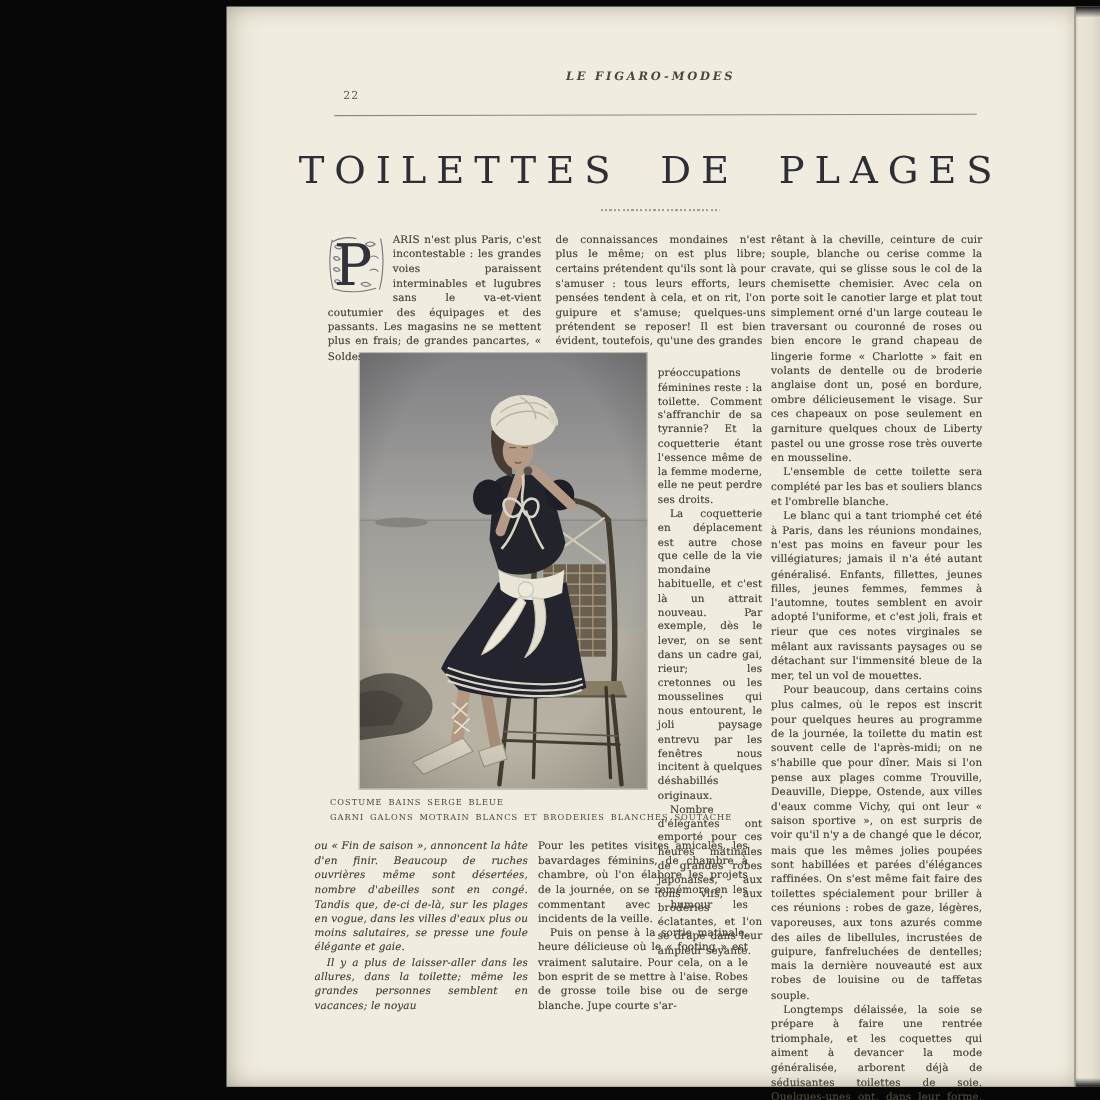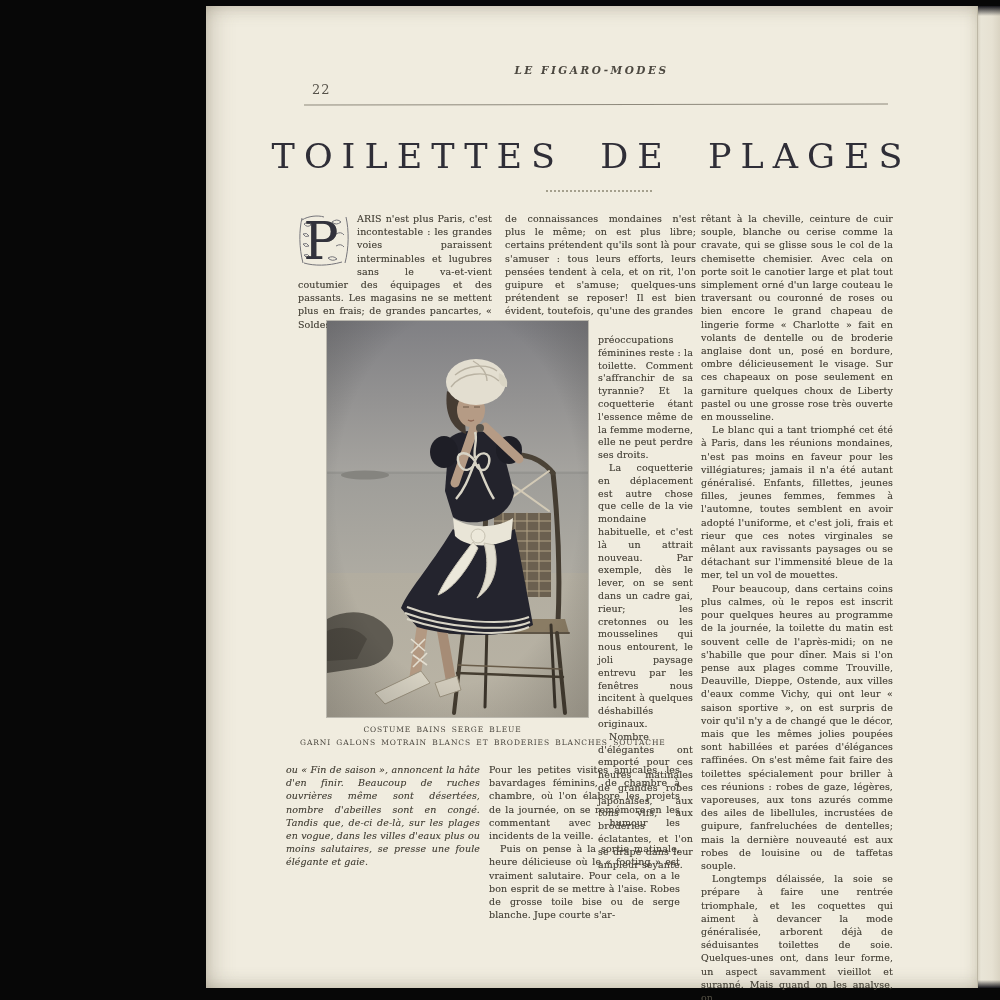--- a/index.html
+++ b/index.html
@@ -14,21 +14,21 @@
                    inset 0 14px 20px -14px rgba(110,100,78,.30),
                    inset 0 -14px 20px -14px rgba(110,100,78,.30);}
   .edge-strip{position:absolute;left:977px;top:6px;width:23px;height:982px;
         background:linear-gradient(90deg,#d9d4c4 0,#e9e5d7 3px,#e6e1d2 14px,#d8d2c1 23px);
         border-left:1px solid #bdb7a5;}
   .edge-strip:before{content:"";position:absolute;left:0;top:0;width:100%;height:10px;
         background:linear-gradient(180deg,#15151b,transparent);} 
   .edge-strip:after{content:"";position:absolute;left:0;bottom:0;width:100%;height:8px;
         background:linear-gradient(0deg,#15151b,transparent);}
   
-  .pagenum{position:absolute;left:106px;top:76px;font-size:13px;color:#56524a;letter-spacing:1px;}
+  .pagenum{position:absolute;left:106px;top:76px;font-size:10px;color:#56524a;letter-spacing:1px;}
   .journal{position:absolute;left:0;right:0;top:58px;text-align:center;
            font-style:italic;font-weight:bold;font-size:10.5px;letter-spacing:2.5px;color:#4c4840;}
   .header-rule{position:absolute;left:98px;top:98px;width:584px;height:1px;background:#8e897c;
            transform:rotate(-0.12deg);}
   
   .title{position:absolute;left:0;right:0;top:130px;text-align:center;
          font-size:35px;font-weight:500;letter-spacing:9px;word-spacing:16px;color:#2f2e37;
          transform:scaleY(.96);}
   .title-divider{position:absolute;left:340px;top:184px;width:108px;height:2px;
          background:repeating-linear-gradient(90deg,#97927f 0 2px,rgba(0,0,0,0) 2px 4px);
@@ -43,21 +43,21 @@
   .c2t{position:absolute;left:299px;top:206px;width:191px;}
   .c2n{position:absolute;left:392px;top:304px;width:95px;line-height:12.8px;margin-top:24px;}
   .c2b{position:absolute;left:283px;top:757px;width:191px;}
   .c3 {position:absolute;left:495px;top:206px;width:192px;}
   
   .dropcap{float:left;width:52px;height:52px;margin:2px 7px 1px 0;}
   
   .photo{position:absolute;left:121px;top:315px;width:261px;height:396px;
          outline:1px solid rgba(90,88,82,.35);}
   .photo svg{display:block;}
-  .caption{position:absolute;left:94px;top:717px;width:285px;text-align:center;
+  .caption{position:absolute;left:94px;top:717px;width:285px;
          font-size:7.5px;line-height:13px;letter-spacing:.9px;word-spacing:2px;color:#4c4840;}
   .caption div{white-space:nowrap;}
 </style>
 </head>
 <body>
 
 <div id="scene">
 
   <div class="page">
 
@@ -187,39 +187,41 @@
       </svg>
     </div>
 
     <div class="caption">
       <div>COSTUME BAINS SERGE BLEUE</div>
       <div>GARNI GALONS MOTRAIN BLANCS ET BRODERIES BLANCHES SOUTACHE</div>
     </div>
 
     <div class="copy c1b">
       <p>ou « Fin de saison », annoncent la hâte d'en finir. Beaucoup de ruches ouvrières même sont désertées, nombre d'abeilles sont en congé. Tandis que, de-ci de-là, sur les plages en vogue, dans les villes d'eaux plus ou moins salutaires, se presse une foule élégante et gaie.</p>
+      <p class="ind">Il y a plus de laisser-aller dans les allures, dans la toilette; même les grandes personnes semblent en vacances; le noyau</p>
     </div>
 
     <div class="copy c2t">
       <p>de connaissances mondaines n'est plus le même; on est plus libre; certains prétendent qu'ils sont là pour s'amuser : tous leurs efforts, leurs pensées tendent à cela, et on rit, l'on guipure et s'amuse; quelques-uns prétendent se reposer! Il est bien évident, toutefois, qu'une des grandes</p>
     </div>
 
     <div class="copy c2n">
       <p>préoccupations féminines reste : la toilette. Comment s'affranchir de sa tyrannie? Et la coquetterie étant l'essence même de la femme moderne, elle ne peut perdre ses droits.</p>
       <p class="ind">La coquetterie en déplacement est autre chose que celle de la vie mondaine habituelle, et c'est là un attrait nouveau. Par exemple, dès le lever, on se sent dans un cadre gai, rieur; les cretonnes ou les mousselines qui nous entourent, le joli paysage entrevu par les fenêtres nous incitent à quelques déshabillés originaux.</p>
       <p class="ind">Nombre d'élégantes ont emporté pour ces heures matinales de grandes robes japonaises, aux tons vifs, aux broderies éclatantes, et l'on se drape dans leur ampleur seyante.</p>
     </div>
 
     <div class="copy c2b">
       <p>Pour les petites visites amicales, les bavardages féminins, de chambre à chambre, où l'on élabore les projets de la journée, on se remémore en les commentant avec humour les incidents de la veille.</p>
       <p class="ind">Puis on pense à la sortie matinale, heure délicieuse où le « footing » est vraiment salutaire. Pour cela, on a le bon esprit de se mettre à l'aise. Robes de grosse toile bise ou de serge blanche. Jupe courte s'ar-</p>
     </div>
 
     <div class="copy c3">
       <p>rêtant à la cheville, ceinture de cuir souple, blanche ou cerise comme la cravate, qui se glisse sous le col de la chemisette chemisier. Avec cela on porte soit le canotier large et plat tout simplement orné d'un large couteau le traversant ou couronné de roses ou bien encore le grand chapeau de lingerie forme « Charlotte » fait en volants de dentelle ou de broderie anglaise dont un, posé en bordure, ombre délicieusement le visage. Sur ces chapeaux on pose seulement en garniture quelques choux de Liberty pastel ou une grosse rose très ouverte en mousseline.</p>
+      <p class="ind">L'ensemble de cette toilette sera complété par les bas et souliers blancs et l'ombrelle blanche.</p>
       <p class="ind">Le blanc qui a tant triomphé cet été à Paris, dans les réunions mondaines, n'est pas moins en faveur pour les villégiatures; jamais il n'a été autant généralisé. Enfants, fillettes, jeunes filles, jeunes femmes, femmes à l'automne, toutes semblent en avoir adopté l'uniforme, et c'est joli, frais et rieur que ces notes virginales se mêlant aux ravissants paysages ou se détachant sur l'immensité bleue de la mer, tel un vol de mouettes.</p>
       <p class="ind">Pour beaucoup, dans certains coins plus calmes, où le repos est inscrit pour quelques heures au programme de la journée, la toilette du matin est souvent celle de l'après-midi; on ne s'habille que pour dîner. Mais si l'on pense aux plages comme Trouville, Deauville, Dieppe, Ostende, aux villes d'eaux comme Vichy, qui ont leur « saison sportive », on est surpris de voir qu'il n'y a de changé que le décor, mais que les mêmes jolies poupées sont habillées et parées d'élégances raffinées. On s'est même fait faire des toilettes spécialement pour briller à ces réunions : robes de gaze, légères, vaporeuses, aux tons azurés comme des ailes de libellules, incrustées de guipure, fanfreluchées de dentelles; mais la dernière nouveauté est aux robes de louisine ou de taffetas souple.</p>
       <p class="ind">Longtemps délaissée, la soie se prépare à faire une rentrée triomphale, et les coquettes qui aiment à devancer la mode généralisée, arborent déjà de séduisantes toilettes de soie. Quelques-unes ont, dans leur forme, un aspect savamment vieillot et suranné. Mais quand on les analyse, on</p>
     </div>
 
   </div>
 
   <div class="edge-strip"></div>
 
 </div>

